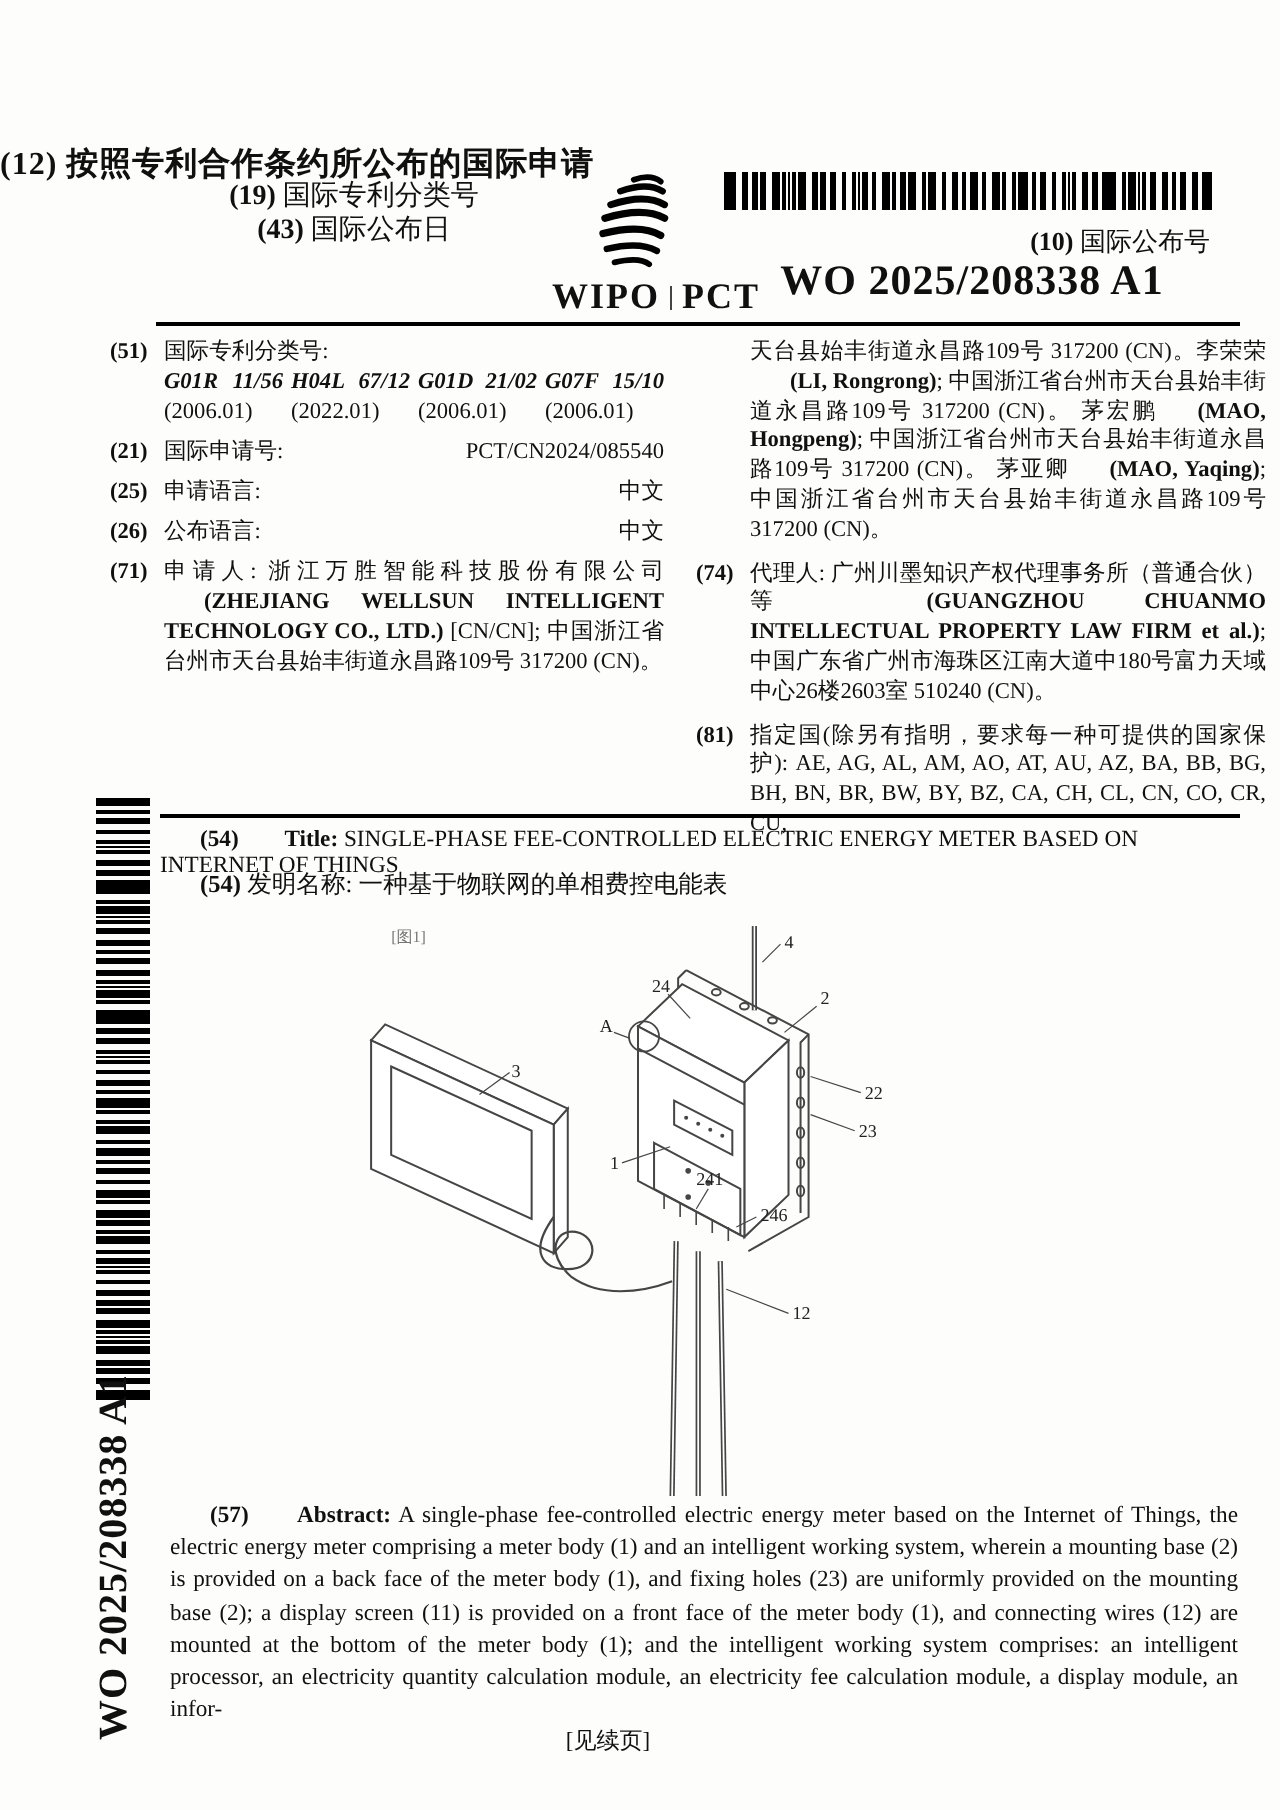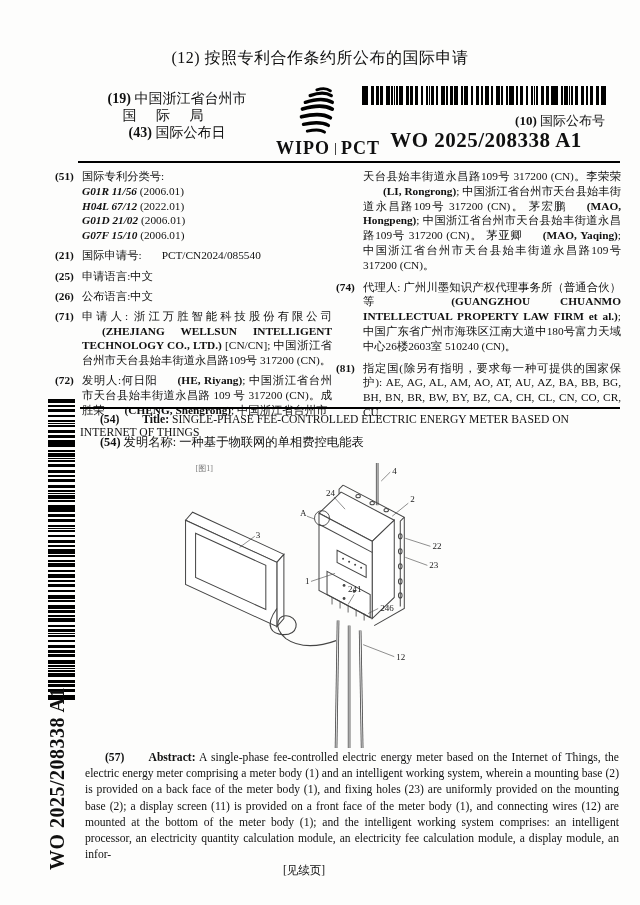--- a/index.html
+++ b/index.html
@@ -6,21 +6,21 @@
   body{
     width:640px;height:905px;background:#fdfdfc;position:relative;
     font-family:"Liberation Serif","DejaVu Serif",serif;color:#101010;
     -webkit-font-smoothing:antialiased;
   }
   .page{position:absolute;inset:0;overflow:hidden;}
   .b{font-weight:bold;padding-left:20px;}
   .abs{position:absolute;}
 
   
-  .kind-line{top:48px;left:0;right:0;text-align:center;font-size:16px;font-weight:normal;letter-spacing:.5px;}
+  .kind-line{top:72px;left:0;right:0;font-size:16px;font-weight:bold;letter-spacing:.5px;}
   .hdr-left{left:58px;top:90px;width:218px;text-align:center;font-size:14px;line-height:17px;}
   .hdr-left .bureau{letter-spacing:8px;}
   .hdr-left .pubdate{font-weight:bold;font-size:13.5px;}
   .logo-wrap{left:276px;top:86px;width:76px;text-align:center;}
   .logo-wrap svg{display:block;margin:0 auto;}
   .logo-text{font-size:18px;font-weight:bold;letter-spacing:1px;margin-top:2px;white-space:nowrap;}
   .logo-sep{display:inline-block;width:1px;height:12px;background:#444;margin:0 5px;vertical-align:-1px;}
   .barcode-h{
     left:362px;top:86px;width:236px;height:19px;
     border-left:4px solid #000;border-right:4px solid #000;
@@ -29,27 +29,27 @@
       repeating-linear-gradient(90deg,#000 0 1px,rgba(0,0,0,0) 1px 7px),
       repeating-linear-gradient(90deg,#000 0 2px,rgba(0,0,0,0) 2px 11px);
   }
   .pub-label{left:370px;top:112px;width:235px;text-align:right;font-size:13px;}
   .pub-num{left:352px;top:128px;width:268px;text-align:center;font-size:21px;font-weight:bold;letter-spacing:.5px;}
   .rule-1{left:78px;top:161px;width:542px;height:2px;background:#000;}
 
   
   .col{font-size:11.3px;line-height:14.8px;text-align:justify;}
   .col-l{left:55px;top:169px;width:277px;}
-  .col-r{left:336px;top:169px;width:285px;}
+  .col-r{left:348px;top:169px;width:285px;}
   .entry{position:relative;padding-left:27px;margin-top:5px;}
   .entry:first-child{margin-top:0;}
   .entry .code{position:absolute;left:0;top:0;font-weight:bold;}
-  .ipc-grid{display:grid;grid-template-columns:1fr;column-gap:4px;}
+  .ipc-grid{display:grid;grid-template-columns:1fr 1fr 1fr 1fr;column-gap:4px;}
   .ipc-cls{font-weight:bold;font-style:italic;}
-  .kv{display:flex;margin-top:5.5px;}
+  .kv{display:flex;justify-content:space-between;margin-top:5.5px;}
   .kv .val{text-align:right;white-space:nowrap;}
   .cont{padding-left:27px;}
 
   
   .barcode-v{
     left:48px;top:399px;width:27px;height:295px;
     border-top:3px solid #000;border-bottom:3px solid #000;
     background-image:
       repeating-linear-gradient(0deg,#000 0 2px,rgba(0,0,0,0) 2px 5px),
       repeating-linear-gradient(0deg,#000 0 1px,rgba(0,0,0,0) 1px 7px),
@@ -75,22 +75,21 @@
   .cont-note{left:0;right:32px;top:863px;text-align:center;font-size:11.5px;}
 </style>
 </head>
 <body>
 
 <div class="page">
 
   <div class="abs kind-line">(12) 按照专利合作条约所公布的国际申请</div>
 
   <div class="abs hdr-left">
-    <div><span class="b">(19)</span> <span>中国浙江省台州市</span></div>
-    <div class="bureau">国 际 局</div>
+    <div><span class="b">(19)</span> <span>国际专利分类号</span></div>
     <div><span class="b">(43)</span> <span>国际公布日</span></div>
   </div>
 
   <div class="abs logo-wrap">
     <svg width="58" height="50" viewBox="0 0 60 52" aria-hidden="true">
       <g fill="none" stroke="#000" stroke-linecap="round">
         <path d="M33 4 q9 -3 14 1" stroke-width="3"></path>
         <path d="M26 10 q14 -5 22 0" stroke-width="3.4"></path>
         <path d="M21 17 q18 -6 28 0" stroke-width="3.6"></path>
         <path d="M18 24 q20 -6 31 0" stroke-width="3.8"></path>
@@ -132,23 +131,20 @@
     <div class="entry kv">
       <span class="code">(26)</span>
       <span>公布语言:</span>
       <span class="val">中文</span>
     </div>
 
     <div class="entry">
       <span class="code">(71)</span><span>申请人:</span><span> 浙江万胜智能科技股份有限公司 </span><span class="b">(ZHEJIANG WELLSUN INTELLIGENT TECHNOLOGY CO., LTD.)</span><span> [CN/CN]; 中国浙江省台州市天台县始丰街道永昌路109号 317200 (CN)。</span>
     </div>
 
-    <div class="entry">
-      <span class="code">(72)</span><span>发明人:</span><span>何日阳</span><span class="b">(HE, Riyang)</span><span>; 中国浙江省台州市天台县始丰街道永昌路 109 号 317200 (CN)。成胜荣</span><span class="b">(CHENG, Shengrong)</span><span>; 中国浙江省台州市</span>
-    </div>
   </div>
 
   <div class="abs col col-r">
     <div class="cont">
       <span>天台县始丰街道永昌路109号 317200 (CN)。李荣荣</span><span class="b">(LI, Rongrong)</span><span>; 中国浙江省台州市天台县始丰街道永昌路109号 317200 (CN)。 茅宏鹏</span><span class="b">(MAO, Hongpeng)</span><span>; 中国浙江省台州市天台县始丰街道永昌路109号 317200 (CN)。 茅亚卿</span><span class="b">(MAO, Yaqing)</span><span>; 中国浙江省台州市天台县始丰街道永昌路109号 317200 (CN)。</span>
     </div>
 
     <div class="entry" style="margin-top:7px">
       <span class="code">(74)</span><span>代理人:</span><span> 广州川墨知识产权代理事务所（普通合伙）等 </span><span class="b">(GUANGZHOU CHUANMO INTELLECTUAL PROPERTY LAW FIRM et al.)</span><span>; 中国广东省广州市海珠区江南大道中180号富力天域中心26楼2603室 510240 (CN)。</span>
     </div>

